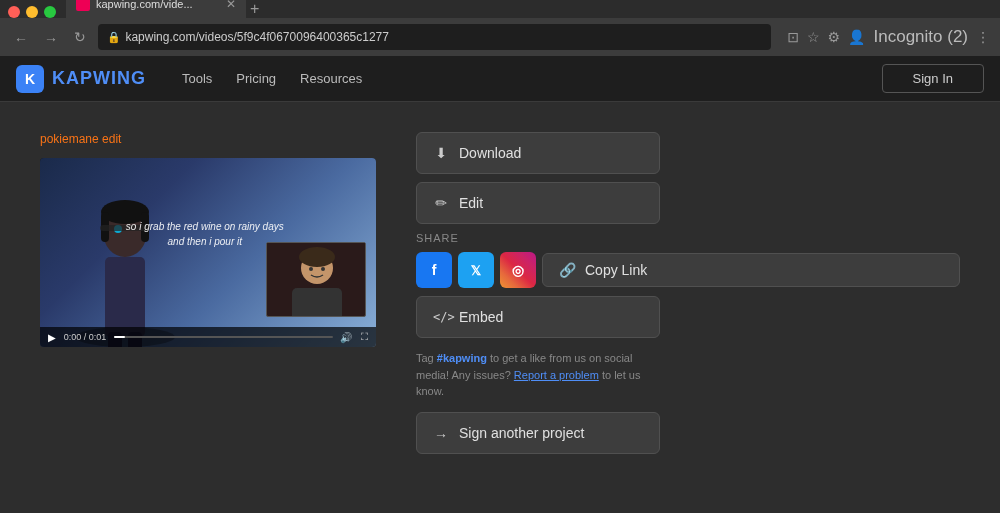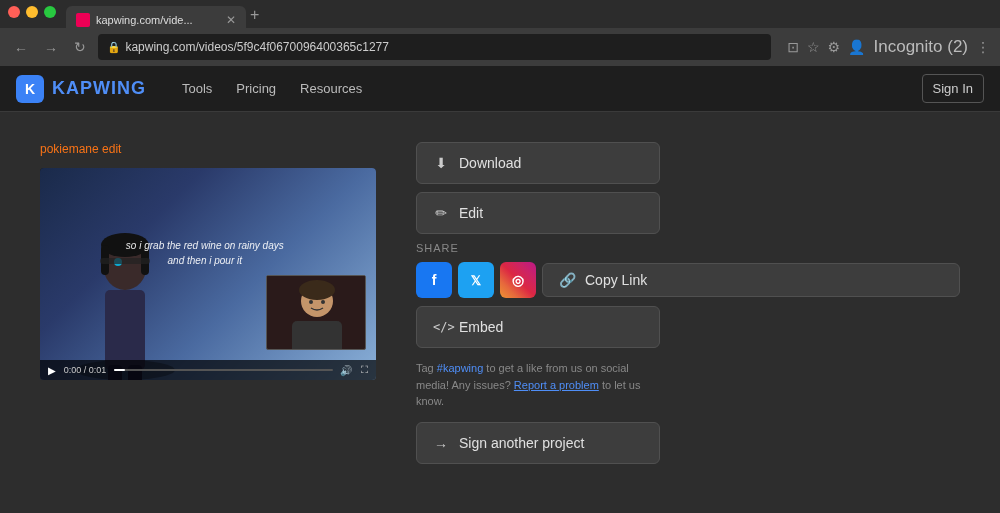--- a/index.html
+++ b/index.html
@@ -1,20 +1,20 @@
 <!DOCTYPE html>
 <html><head>
   <meta charset="utf-8">
   <style>
     * { margin: 0; padding: 0; box-sizing: border-box; }
     body { background: #2d2d2d; font-family: -apple-system, BlinkMacSystemFont, 'Segoe UI', sans-serif; width: 1000px; height: 513px; overflow: hidden; }
 
     
     .browser-chrome { background: #3c3c3c; width: 100%; }
-    .tab-bar { display: flex; align-items: flex-start; padding: 6px 8px 0; background: #2c2c2c; height: 28px; }
+    .tab-bar { display: flex; align-items: flex-end; padding: 6px 8px 0; background: #2c2c2c; height: 18px; }
     .tab { display: flex; align-items: center; background: #3c3c3c; border-radius: 6px 6px 0 0; padding: 0 10px; height: 28px; font-size: 12px; color: #ccc; min-width: 180px; gap: 6px; }
     .tab-favicon { width: 14px; height: 14px; background: #e05; border-radius: 2px; }
     .tab-title { flex: 1; overflow: hidden; text-overflow: ellipsis; white-space: nowrap; font-size: 11px; color: #ddd; }
     .tab-close { color: #999; font-size: 12px; cursor: pointer; }
     .new-tab-btn { color: #999; font-size: 16px; margin-left: 4px; cursor: pointer; }
     .traffic-lights { display: flex; gap: 6px; margin-right: 10px; }
     .tl { width: 12px; height: 12px; border-radius: 50%; }
     .tl-red { background: #ff5f57; }
     .tl-yellow { background: #ffbd2e; }
     .tl-green { background: #28c940; }
@@ -28,29 +28,29 @@
     .toolbar-icons { display: flex; align-items: center; gap: 8px; margin-left: 8px; }
     .toolbar-icon { color: #999; font-size: 14px; cursor: pointer; }
 
     
     .app-nav { background: #1e1e1e; display: flex; align-items: center; padding: 0 16px; height: 46px; border-bottom: 1px solid #3a3a3a; }
     .logo { display: flex; align-items: center; gap: 8px; margin-right: 24px; }
     .logo-icon { width: 28px; height: 28px; background: #3b82f6; border-radius: 6px; display: flex; align-items: center; justify-content: center; color: white; font-weight: bold; font-size: 14px; }
     .logo-text { color: #4f8ef7; font-weight: 700; font-size: 18px; letter-spacing: 1px; }
     .nav-links { display: flex; flex: 1; }
     .nav-link { color: #bbb; font-size: 13px; padding: 6px 12px; cursor: pointer; border-radius: 4px; }
-    .sign-in-btn { color: #ccc; font-size: 13px; padding: 6px 10px; border: 1px solid #555; border-radius: 4px; cursor: pointer; background: none; }
+    .sign-in-btn { color: #ccc; font-size: 13px; padding: 6px 30px; border: 1px solid #555; border-radius: 4px; cursor: pointer; background: none; }
 
     
     .main { padding: 30px 40px; display: flex; gap: 40px; }
     .project-title { color: #f97316; font-size: 12px; font-weight: 500; margin-bottom: 12px; }
 
     
     .video-container { width: 336px; flex-shrink: 0; }
-    .video-player { width: 336px; height: 212px; background: #111; border-radius: 4px; position: relative; overflow: hidden; }
+    .video-player { width: 336px; height: 189px; background: #111; border-radius: 4px; position: relative; overflow: hidden; }
     .video-bg { width: 100%; height: 100%; background: linear-gradient(135deg, #1a2a4a 0%, #2a3a6a 30%, #4a6aa0 60%, #8ab0d8 100%); position: relative; }
     .video-overlay-text { position: absolute; top: 50%; left: 50%; transform: translate(-30%, -50%); font-size: 11px; color: rgba(255,255,255,0.9); font-style: italic; text-align: center; width: 160px; line-height: 1.4; }
     .video-webcam { position: absolute; right: 10px; bottom: 30px; width: 100px; height: 75px; background: #222; border-radius: 2px; overflow: hidden; border: 1px solid #555; }
     .webcam-person { width: 100%; height: 100%; background: linear-gradient(180deg, #3a2a1a 0%, #5a4a3a 40%, #8a7a6a 100%); position: relative; }
     .video-controls { position: absolute; bottom: 0; left: 0; right: 0; background: rgba(0,0,0,0.7); padding: 4px 8px; display: flex; align-items: center; gap: 8px; }
     .play-btn { color: #fff; font-size: 10px; }
     .time-text { color: #ccc; font-size: 9px; }
     .progress-bar { flex: 1; height: 2px; background: #555; border-radius: 1px; }
     .progress-fill { width: 5%; height: 100%; background: #fff; border-radius: 1px; }
     .vol-icon { color: #ccc; font-size: 10px; }
@@ -65,21 +65,21 @@
     .share-row { display: flex; align-items: center; gap: 6px; margin-bottom: 8px; }
     .social-btn { width: 36px; height: 36px; border-radius: 6px; display: flex; align-items: center; justify-content: center; cursor: pointer; font-size: 16px; font-weight: bold; }
     .fb-btn { background: #1877f2; }
     .tw-btn { background: #1da1f2; }
     .ig-btn { background: linear-gradient(45deg, #f09433, #e6683c, #dc2743, #cc2366, #bc1888); }
     .copy-link-btn { flex: 1; background: #3d3d3d; border: 1px solid #505050; border-radius: 6px; padding: 8px 16px; display: flex; align-items: center; gap: 10px; cursor: pointer; color: #e0e0e0; font-size: 14px; }
 
     .embed-btn { width: 244px; background: #3d3d3d; border: 1px solid #505050; border-radius: 6px; padding: 12px 16px; display: flex; align-items: center; gap: 10px; cursor: pointer; color: #e0e0e0; font-size: 14px; margin-bottom: 12px; }
 
     .tag-text { font-size: 11px; color: #888; margin-bottom: 12px; line-height: 1.5; width: 244px; }
-    .tag-text .hashtag { color: #4f8ef7; font-weight: 400; }
+    .tag-text .hashtag { color: #4f8ef7; font-weight: 700; }
     .tag-text .report-link { color: #4f8ef7; text-decoration: underline; cursor: pointer; }
 
     .start-btn { width: 244px; background: #3d3d3d; border: 1px solid #505050; border-radius: 6px; padding: 12px 16px; display: flex; align-items: center; gap: 10px; cursor: pointer; color: #e0e0e0; font-size: 14px; }
   </style>
 </head>
 <body>
 
 <div class="browser-chrome">
   <div class="tab-bar">
     <div class="traffic-lights">

